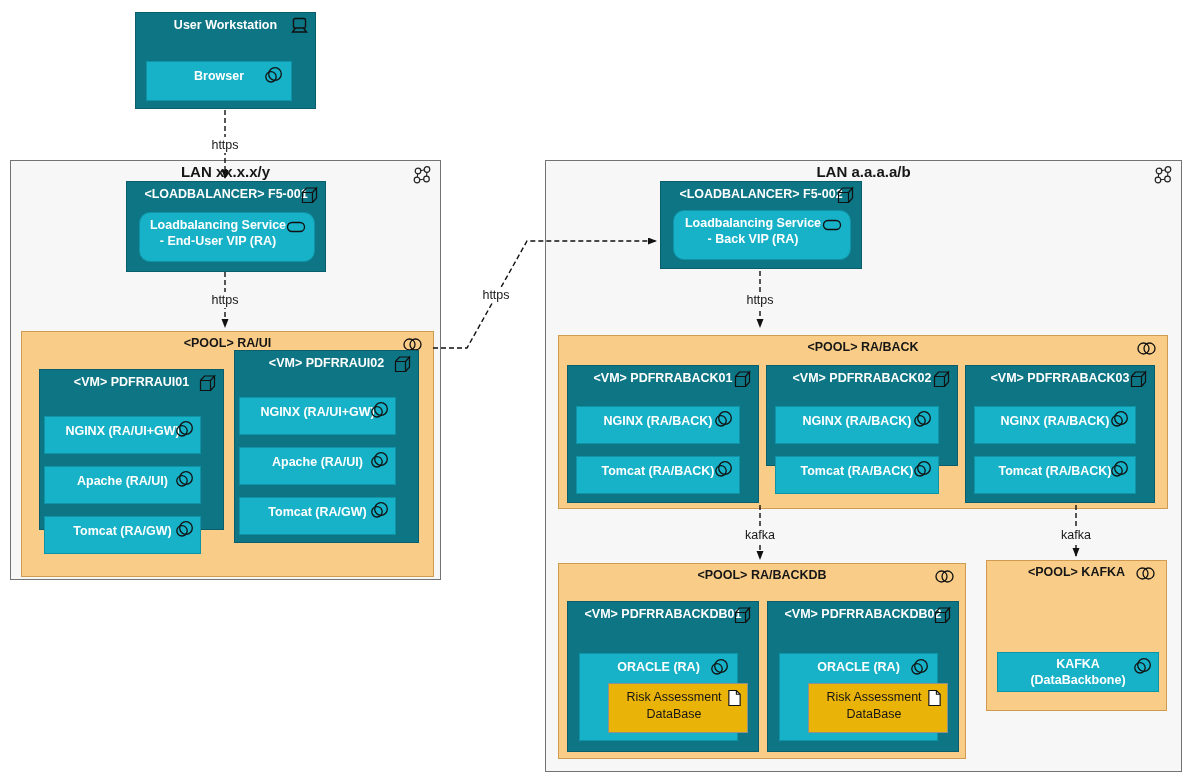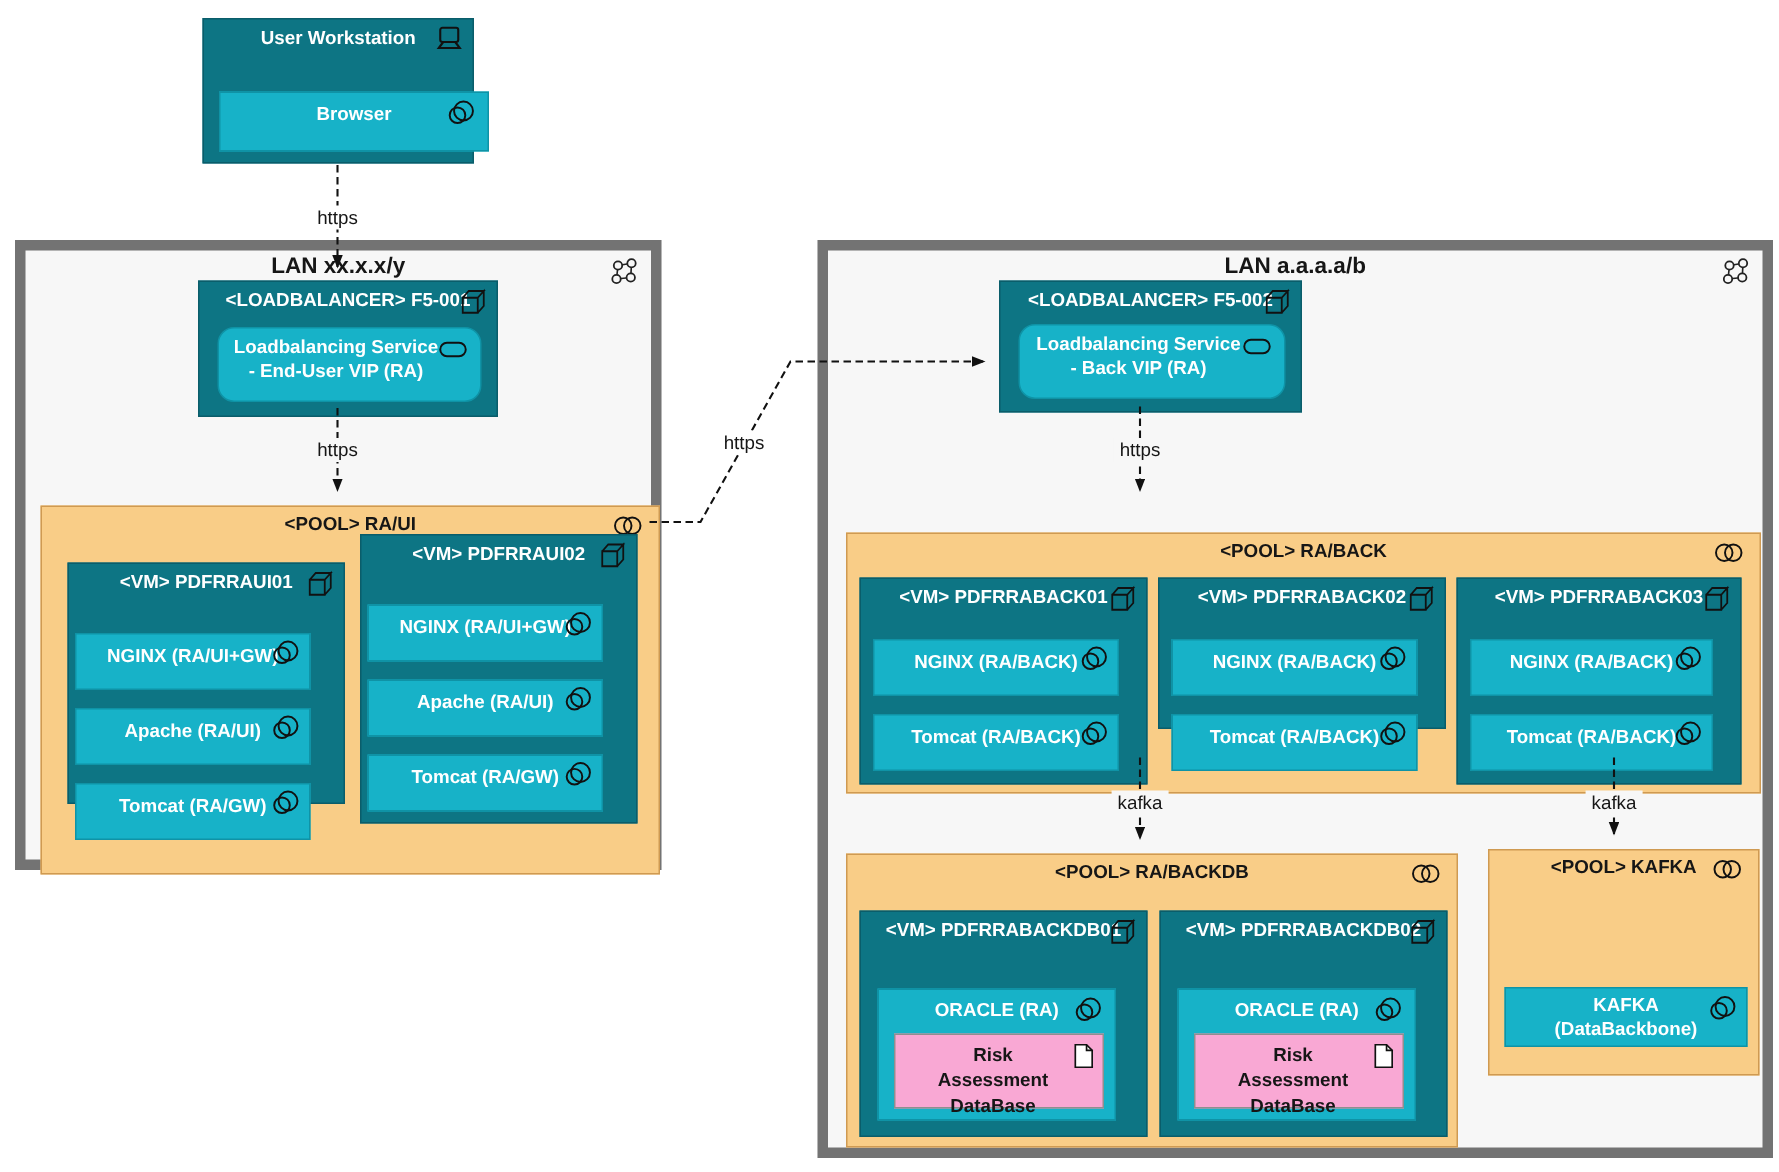--- a/index.html
+++ b/index.html
@@ -1,37 +1,37 @@
 <!DOCTYPE html>
 <html><head>
 <meta charset="utf-8">
 <style>
   html,body{margin:0;padding:0;background:#fff;}
   .page{position:relative;width:1186px;height:781px;background:#ffffff;
         font-family:"Liberation Sans",sans-serif;overflow:hidden;}
   
-  .lan{position:absolute;background:#f7f7f7;border:7px solid #737373;box-sizing:border-box;}
+  .lan{position:absolute;background:#f7f7f7;border:1px solid #737373;box-sizing:border-box;}
   .lan-title{position:absolute;left:0;right:0;top:2px;text-align:center;
              font-size:15px;font-weight:700;color:#161616;white-space:nowrap;}
   .pool{position:absolute;background:#f9cd87;border:1px solid #cf9a52;box-sizing:border-box;}
   .pool-title{position:absolute;left:0;right:0;top:4px;text-align:center;
               font-size:12.5px;font-weight:600;color:#161616;white-space:nowrap;}
   
   .node{position:absolute;background:#0d7584;border:1px solid #0a5d6a;box-sizing:border-box;}
   .node-title{position:absolute;left:0;right:0;top:5px;text-align:center;
               font-size:12.5px;font-weight:600;color:#ffffff;white-space:nowrap;}
   
   .svc{position:absolute;background:#17b2c8;border:1px solid #0f93a6;box-sizing:border-box;
        color:#ffffff;font-size:12.5px;font-weight:600;text-align:center;line-height:1.3;}
   .svc.rounded{border-radius:11px;}
   .svc .label{display:block;padding-top:6px;}
   .svc .label.two-line{padding:4px 26px 0 8px;}
   .svc .label.kafka{padding:3px 18px 0 18px;}
-  .artifact{position:absolute;background:#f9a8d4;border:1px solid #8f8f8f;box-sizing:border-box;
-            color:#161616;font-size:12.5px;font-weight:700;text-align:center;line-height:1.35;}
+  .artifact{position:absolute;background:#eab308;border:1px solid #8f8f8f;box-sizing:border-box;
+            color:#161616;font-size:12.5px;font-weight:400;text-align:center;line-height:1.35;margin-left:18px;}
   .artifact .label{display:block;padding:5px 22px 0 14px;}
   .svc .label.oracle{padding-top:5px;}
   
   .icon{position:absolute;}
   
   svg.connectors{position:absolute;left:0;top:0;pointer-events:none;}
   .edge-label{position:absolute;transform:translateX(-50%);font-size:12.5px;color:#161616;
               padding:0 4px;line-height:16px;white-space:nowrap;}
   .on-white{background:#ffffff;}
   .on-gray{background:#f7f7f7;}
@@ -40,21 +40,21 @@
 <body>
 
 <div class="page">
 
   <div class="node" style="left:135px;top:12px;width:181px;height:97px">
     <div class="node-title">User Workstation</div>
     <svg class="icon" style="right:6px;top:4px" width="19" height="17" viewBox="0 0 19 17">
       <rect x="3.5" y="1.5" width="12" height="9.5" rx="1.5" fill="none" stroke="#111" stroke-width="1.4"></rect>
       <path d="M5.5,11 L2.5,15 H16.5 L13.5,11" fill="none" stroke="#111" stroke-width="1.4"></path>
     </svg>
-    <div class="svc" style="left:10px;top:48px;width:180px;height:40px">
+    <div class="svc" style="left:10px;top:48px;width:146px;height:40px">
       <span class="label">Browser</span>
       <svg class="icon" style="right:8px;top:4px" width="20" height="18" viewBox="0 0 20 18">
         <circle cx="12" cy="8" r="6.3" fill="none" stroke="#111" stroke-width="1.3"></circle>
         <circle cx="8" cy="10.8" r="5.2" fill="none" stroke="#111" stroke-width="1.3"></circle>
       </svg>
     </div>
   </div>
 
   <div class="lan" style="left:10px;top:160px;width:431px;height:420px">
     <div class="lan-title">LAN xx.x.x/y</div>
@@ -160,21 +160,21 @@
         <path d="M2.5,6.5 H12.5 V16.5 H2.5 Z M2.5,6.5 L6.5,2 H16.5 L12.5,6.5 M12.5,6.5 L16.5,2 V12 L12.5,16.5" fill="none" stroke="#111" stroke-width="1.2"></path>
       </svg>
       <div class="svc rounded" style="left:12px;top:28px;width:178px;height:50px">
         <span class="label two-line">Loadbalancing Service - Back VIP (RA)</span>
         <svg class="icon" style="right:8px;top:8px" width="20" height="12" viewBox="0 0 20 12">
           <rect x="1.5" y="1.5" width="17" height="9" rx="4.5" fill="none" stroke="#111" stroke-width="1.3"></rect>
         </svg>
       </div>
     </div>
 
-    <div class="pool" style="left:12px;top:188px;width:610px;height:174px">
+    <div class="pool" style="left:12px;top:174px;width:610px;height:174px">
       <div class="pool-title">&lt;POOL&gt; RA/BACK</div>
       <svg class="icon" style="right:10px;top:5px" width="21" height="15" viewBox="0 0 21 15">
         <circle cx="7.5" cy="7.5" r="5.5" fill="none" stroke="#111" stroke-width="1.3"></circle>
           <circle cx="13.5" cy="7.5" r="5.5" fill="none" stroke="#111" stroke-width="1.3"></circle>
       </svg>
 
       <div class="node" style="left:8px;top:29px;width:192px;height:138px">
         <div class="node-title">&lt;VM&gt; PDFRRABACK01</div>
         <svg class="icon" style="right:7px;top:4px" width="18" height="18" viewBox="0 0 18 18">
           <path d="M2.5,6.5 H12.5 V16.5 H2.5 Z M2.5,6.5 L6.5,2 H16.5 L12.5,6.5 M12.5,6.5 L16.5,2 V12 L12.5,16.5" fill="none" stroke="#111" stroke-width="1.2"></path>

